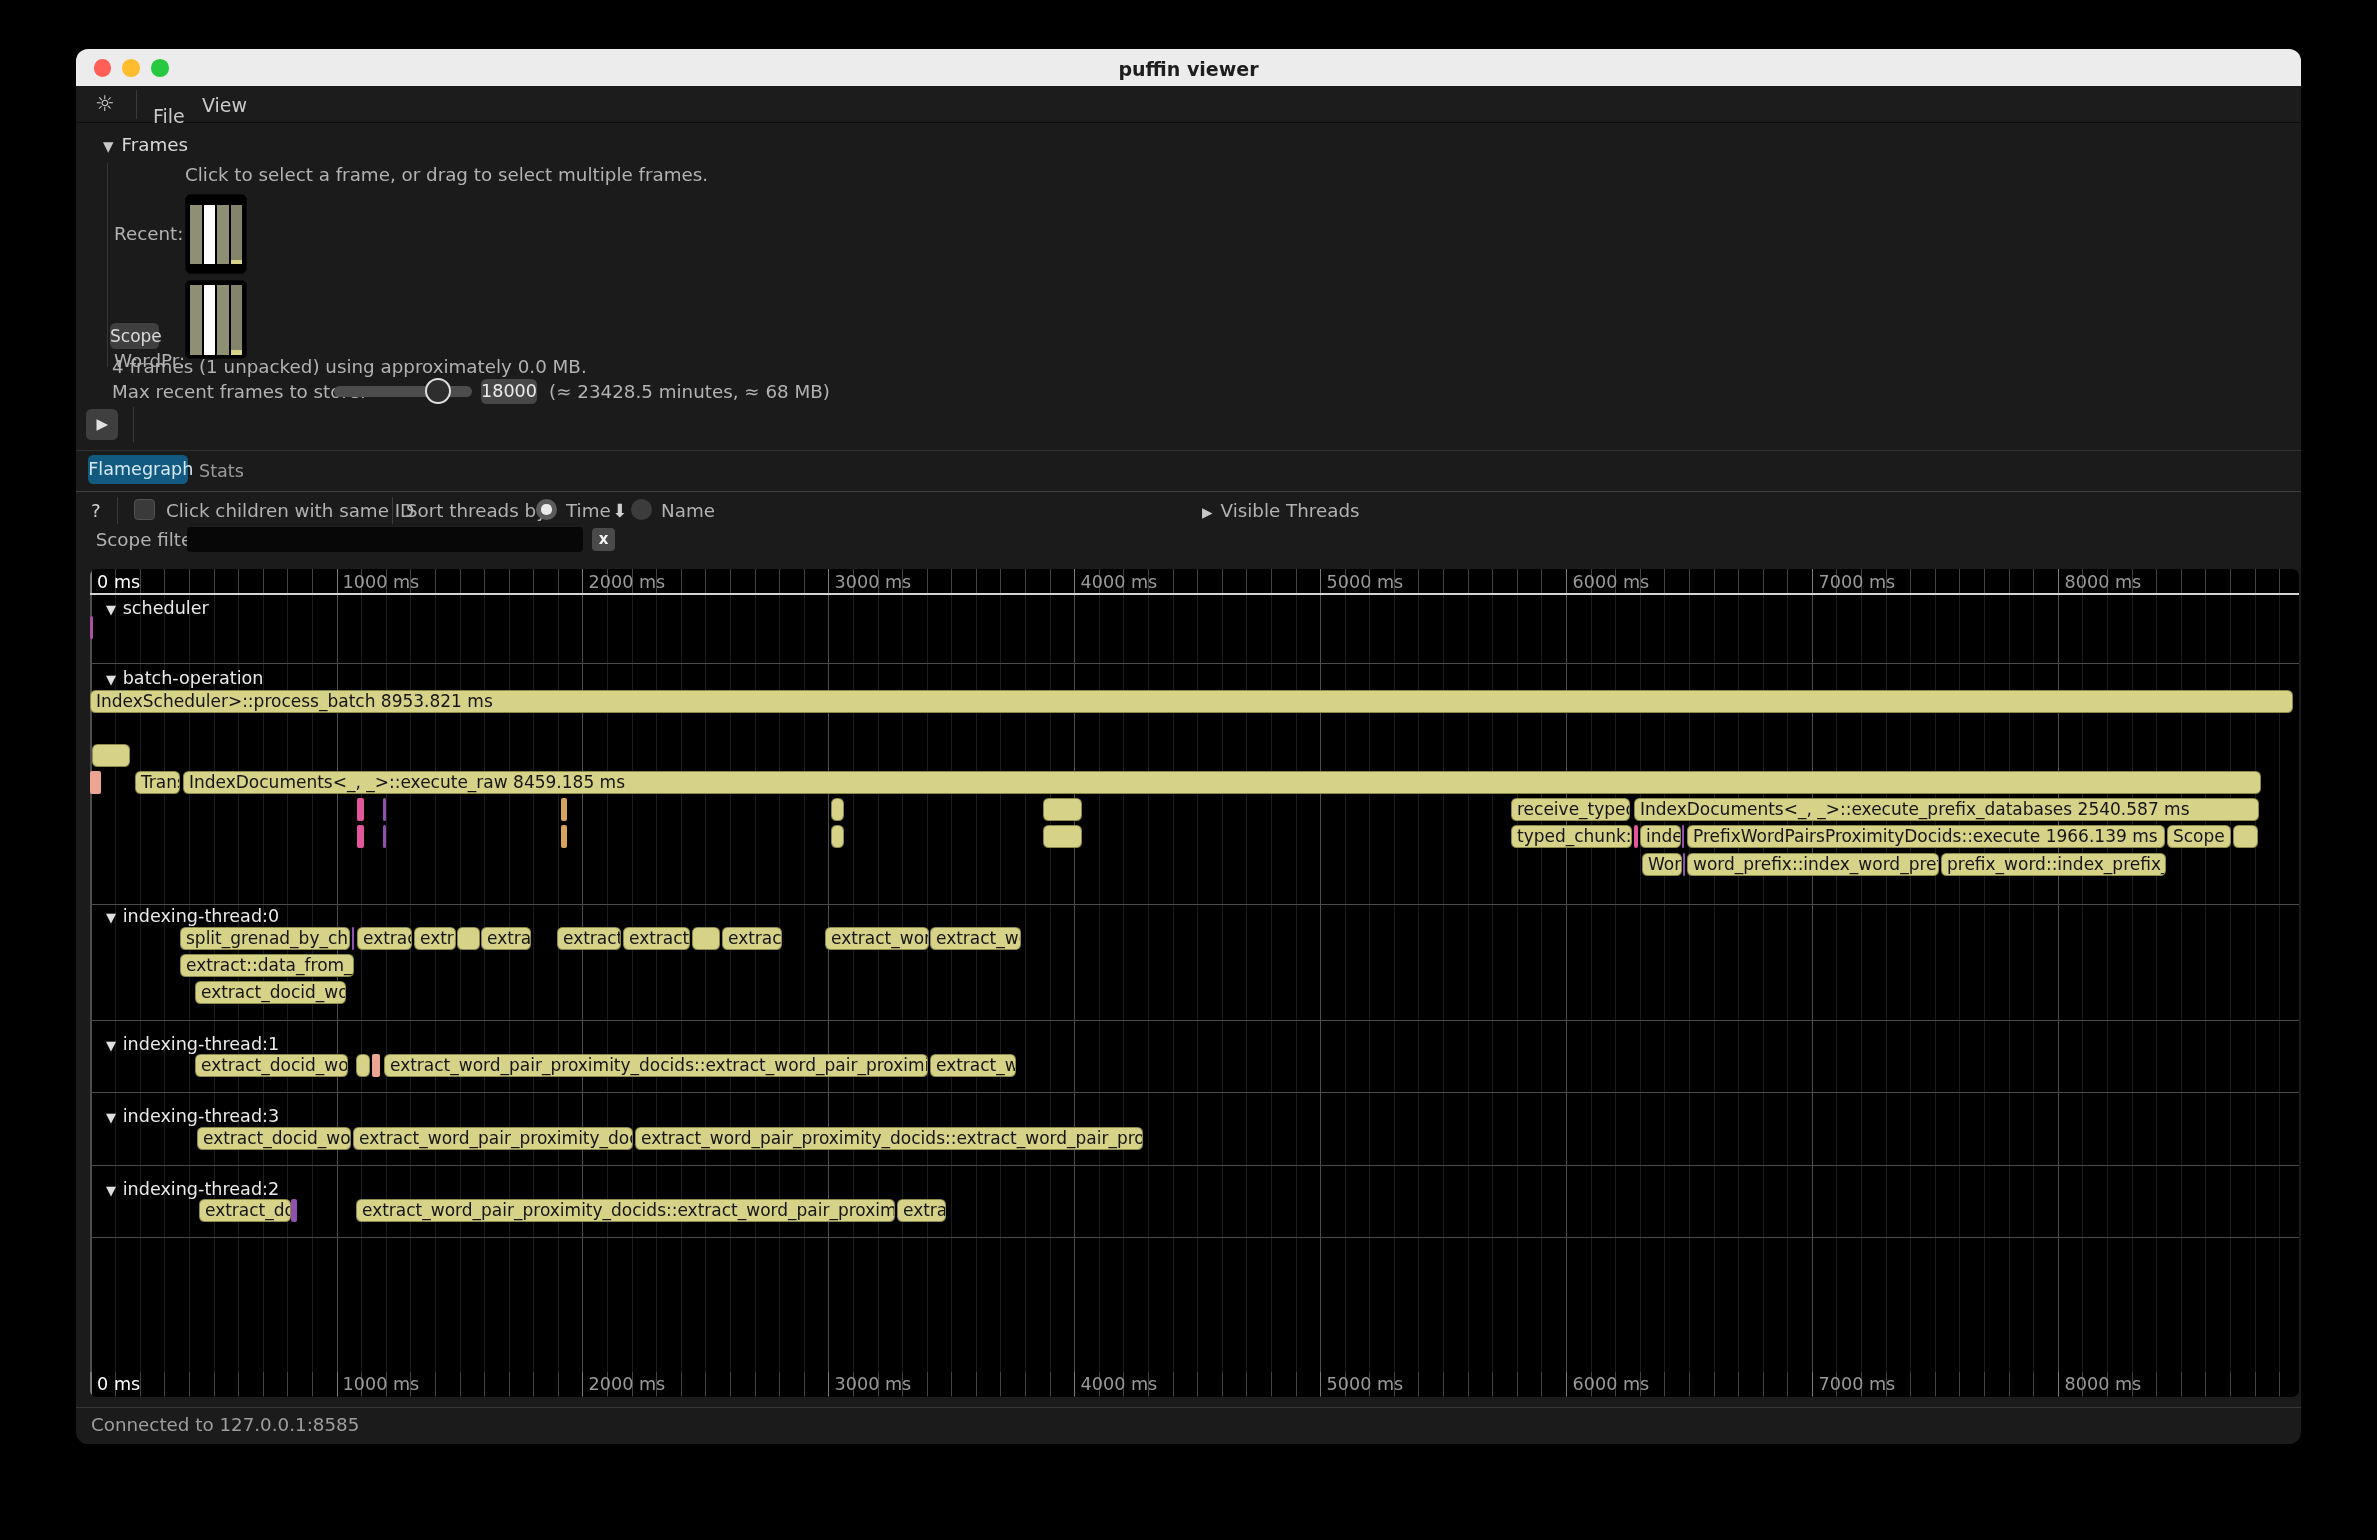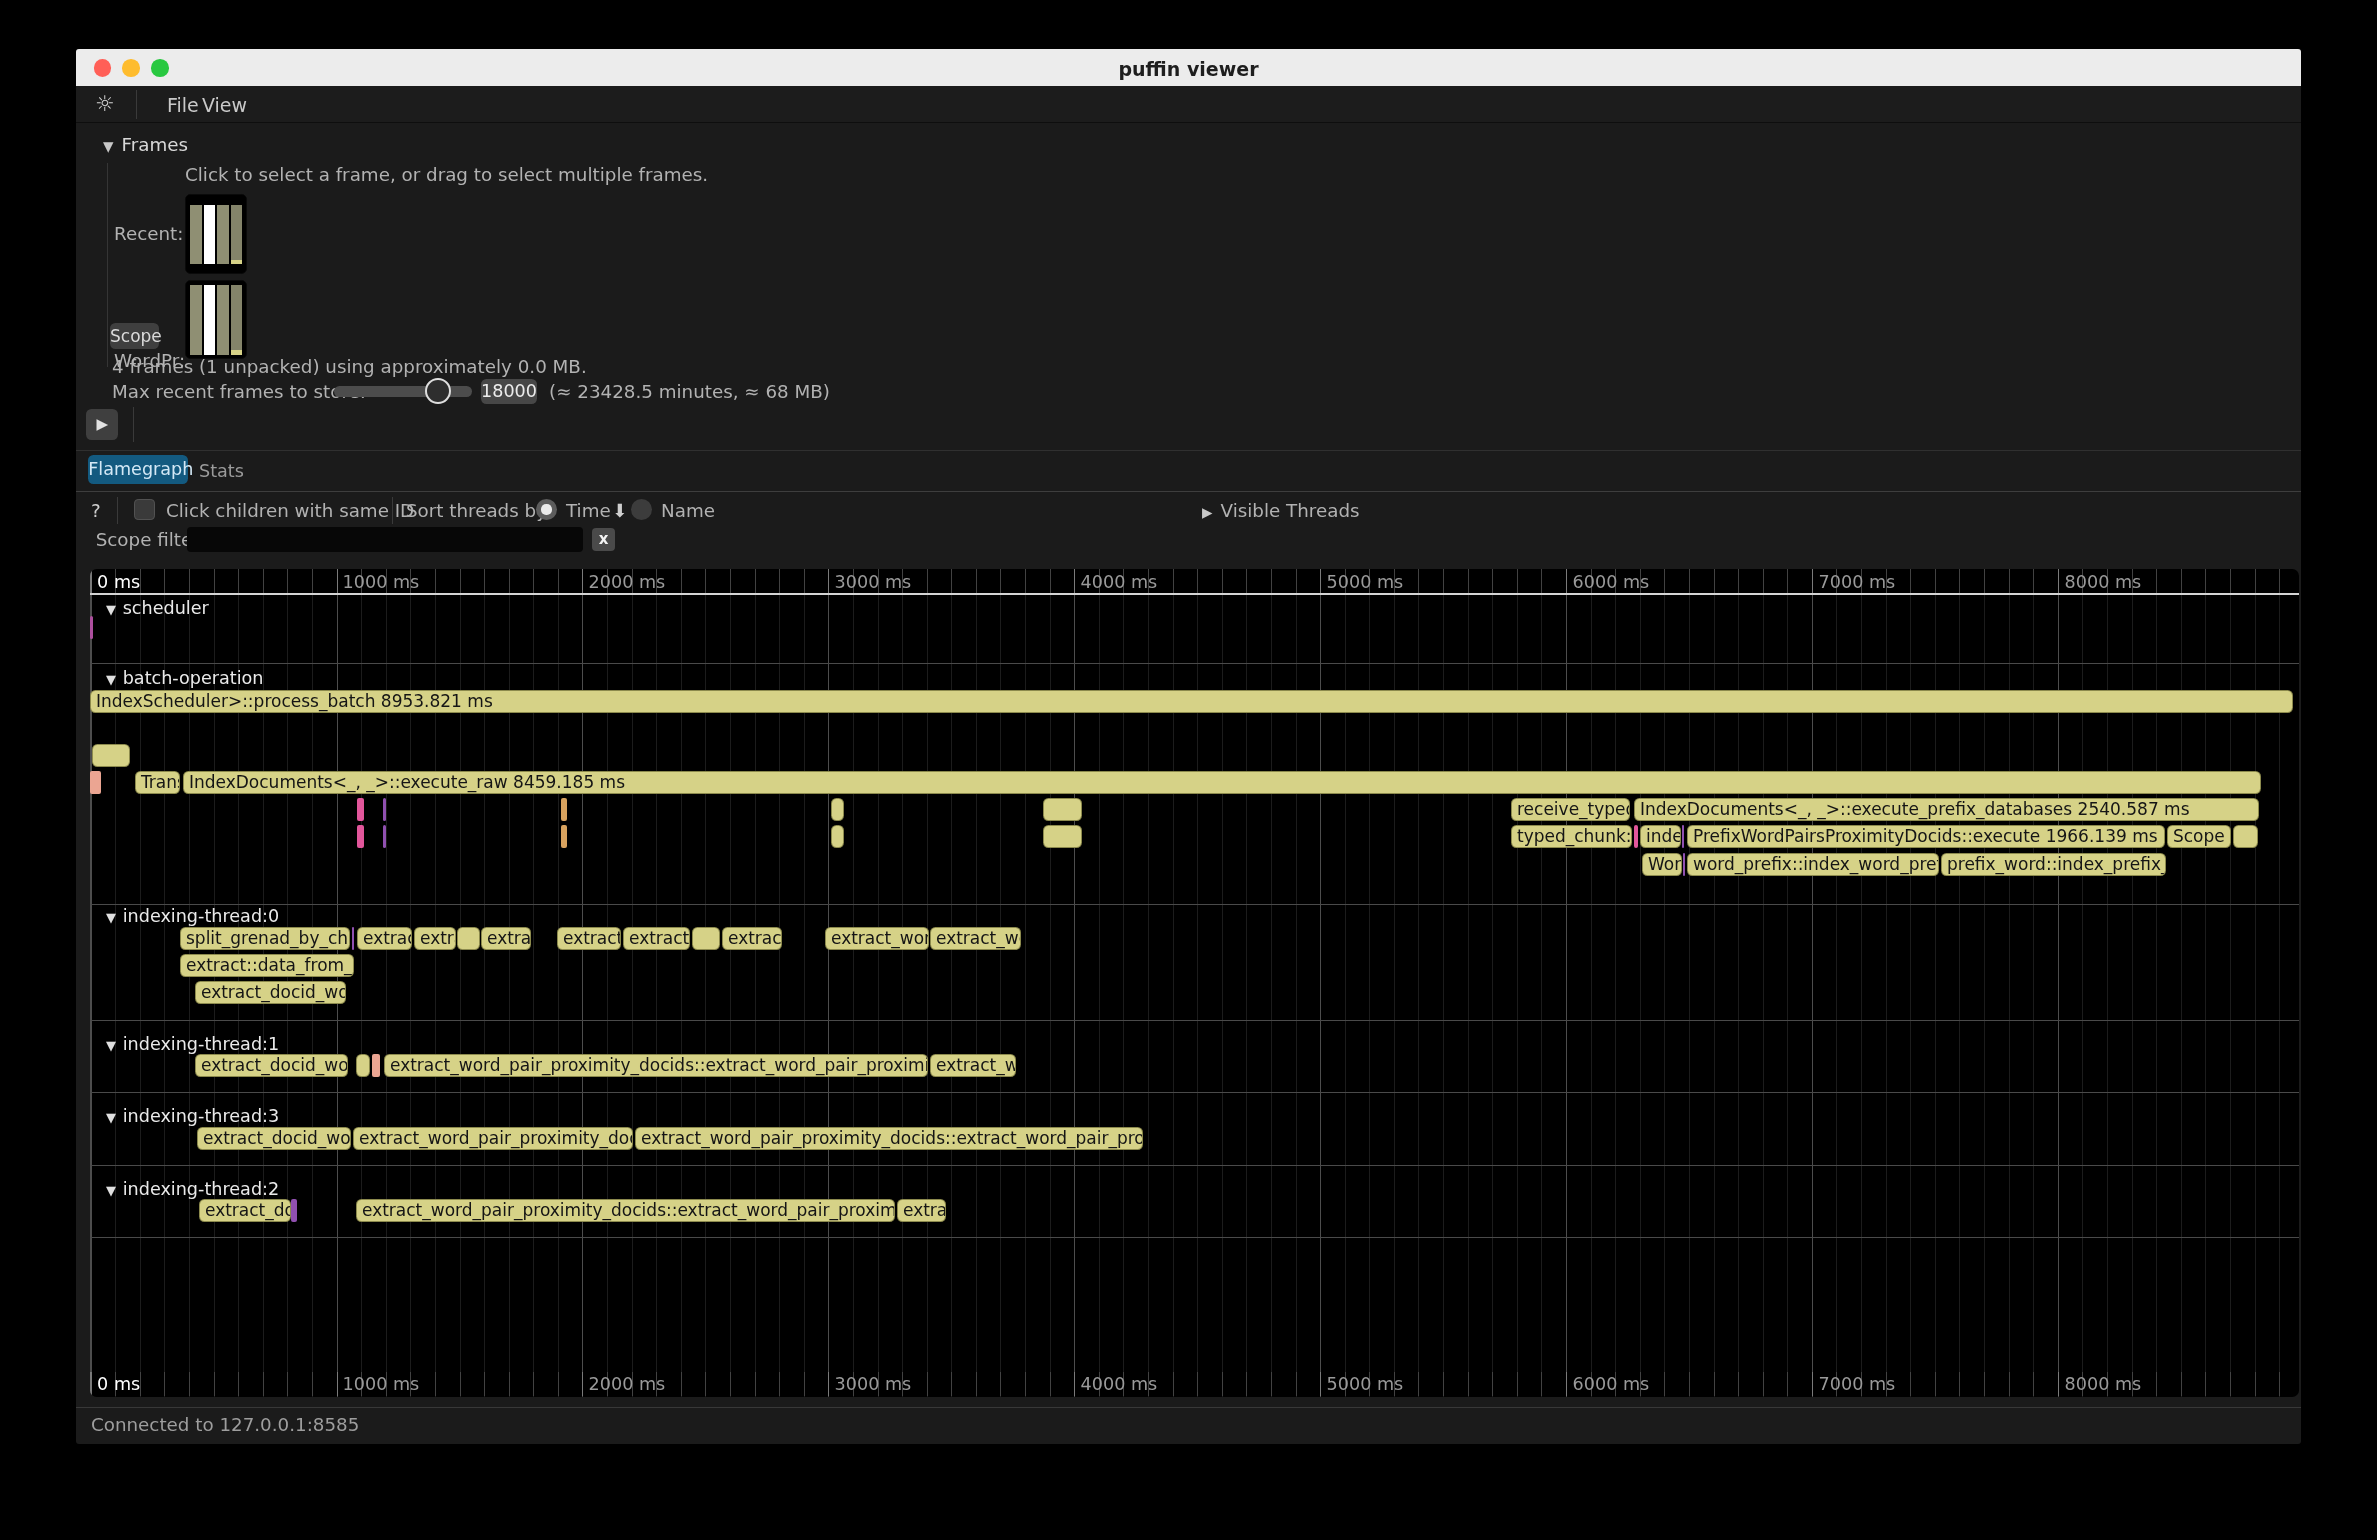--- a/index.html
+++ b/index.html
@@ -1,35 +1,35 @@
 <!DOCTYPE html>
 <html style="font-size:11px"><head>
 <meta charset="utf-8">
 <style>
   * { margin:0; padding:0; box-sizing:border-box; }
   html,body { width:2377px; height:1540px; background:#000; font-family:"DejaVu Sans", sans-serif; }
   #window {
     position:absolute; left:76px; top:49px; width:2225px; height:1395px;
-    background:#1b1b1b; border-radius:3px; overflow:hidden;
+    background:#1b1b1b; border-radius:12px; overflow:hidden;
   }
   
   #titlebar { position:absolute; left:0; top:0; width:100%; height:37px; background:#ececec; }
   .tl { position:absolute; top:10.2px; width:17.6px; height:17.6px; border-radius:50%; }
   #tl-close { left:17.6px; background:#ff5f57; }
   #tl-min   { left:46px; background:#febc2e; }
   #tl-max   { left:75px; background:#28c840; }
   #win-title { position:absolute; left:0; top:8.8px; width:100%; text-align:center;
     font-size:19px; font-weight:bold; color:#1e1e1e; }
   
   #menubar { position:absolute; left:0; top:37px; width:100%; height:37px; background:#1c1c1c;
     border-bottom:1.4px solid #0e0e0e; }
   #theme-icon { position:absolute; left:19px; top:5.4px; font-size:22px; color:#cfcfcf; }
   .menu-divider { position:absolute; left:60px; top:4.1px; width:1.4px; height:28.5px; background:#3a3a3a; }
   .menu-item { position:absolute; top:8.1px; font-size:19px; color:#c9c9c9; }
-  #menu-file { left:91px; } #menu-view { left:126px; }
+  #menu-file { left:77px;margin-top:11px; } #menu-view { left:126px; }
   
   .lbl { color:#b2b2b2; font-size:18.3px; white-space:nowrap; }
   #frames-header { position:absolute; left:27px; top:85px; font-size:18.3px; color:#d8d8d8; }
   #frames-header .tri { font-size:13.6px; margin-right:8.1px; color:#c8c8c8; }
   #frames-indent { position:absolute; left:31px; top:114px; width:1.4px; height:204px; background:#353535; }
   #frames-hint { position:absolute; left:109px; top:115px; }
   #recent-label { position:absolute; left:38px; top:174px; }
   #slowest-label { position:absolute; left:38px; top:301px; }
   .thumb { position:absolute; left:109px; width:62px; background:#000; border-radius:5.4px;
     border:1.4px solid #0a0a0a; display:flex; align-items:stretch; justify-content:center; gap:2px; }

